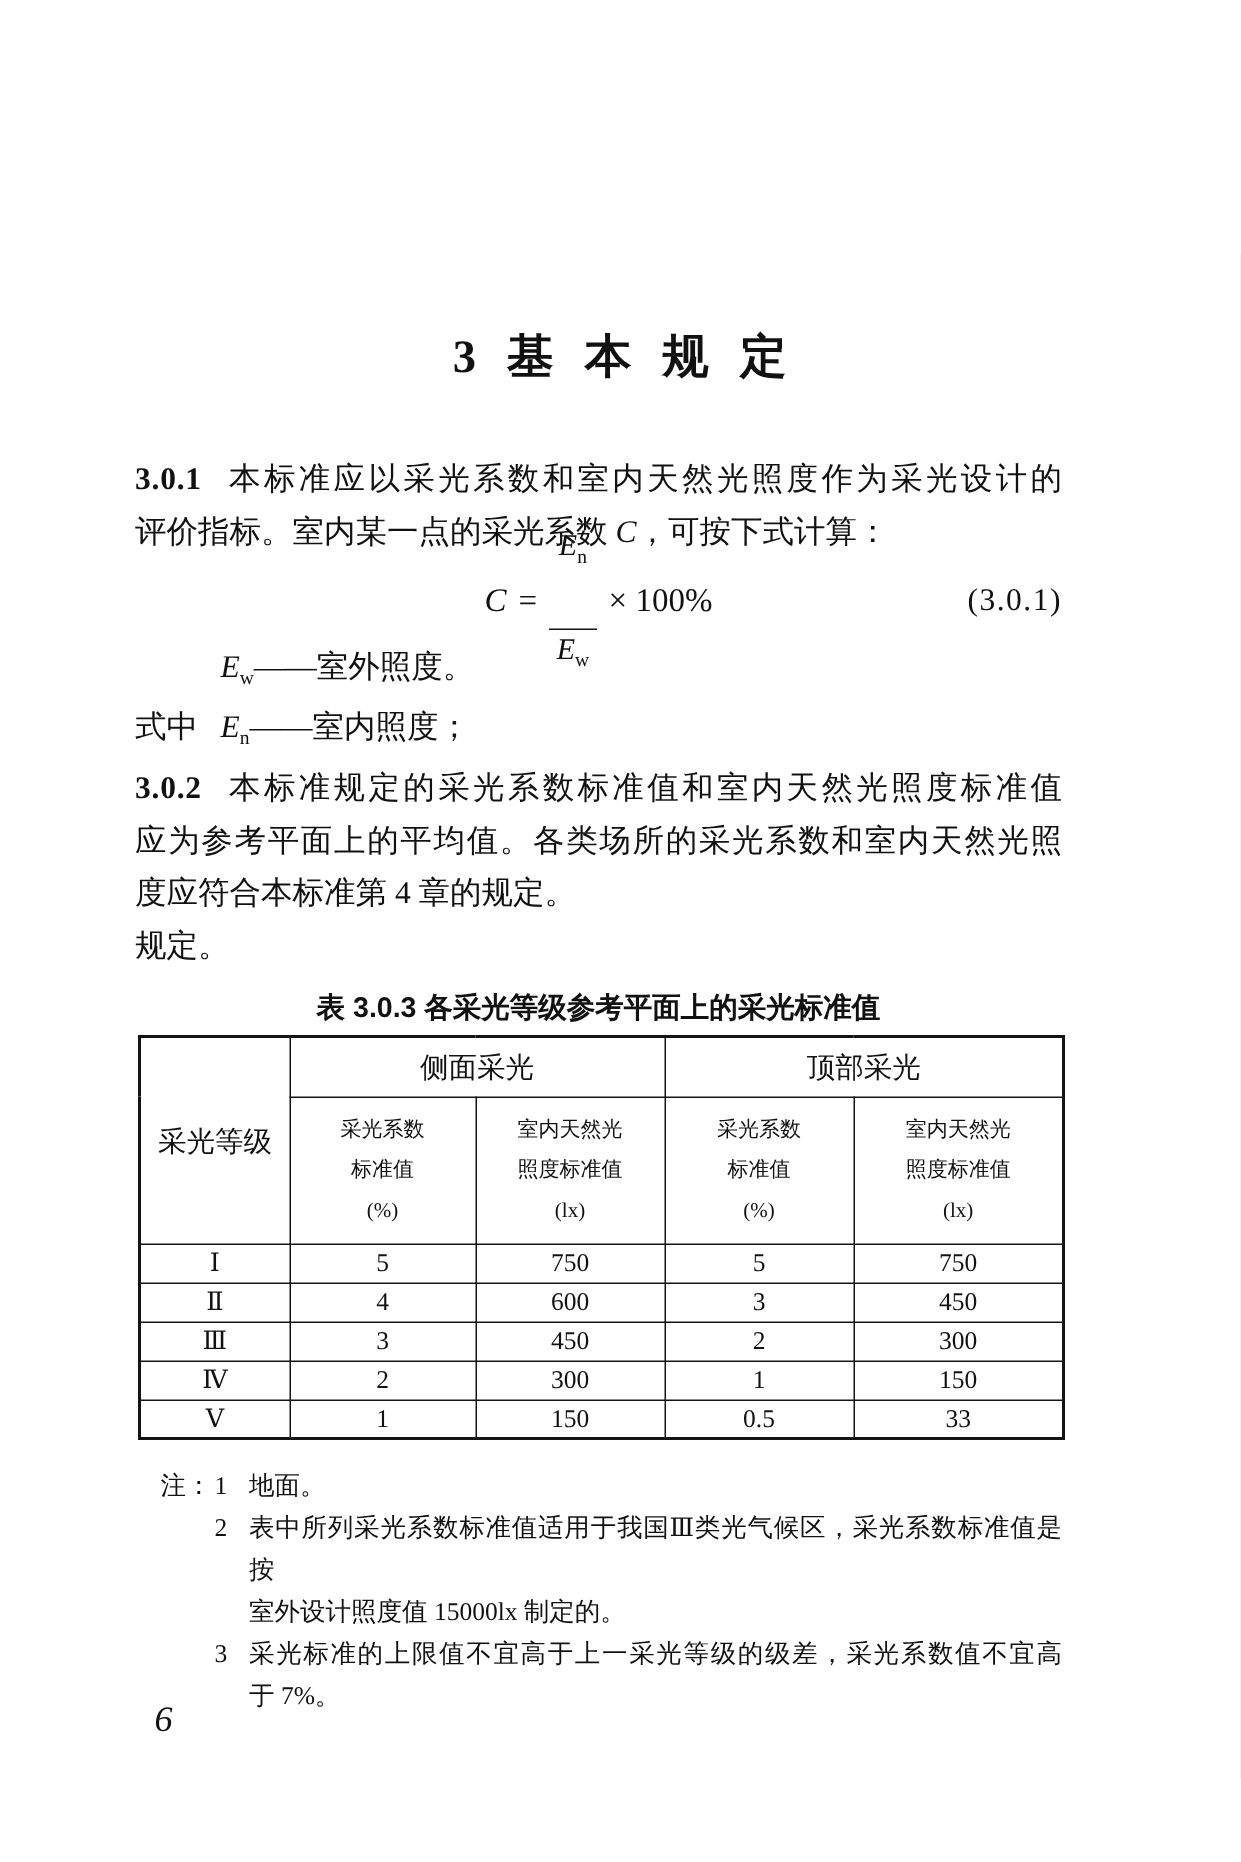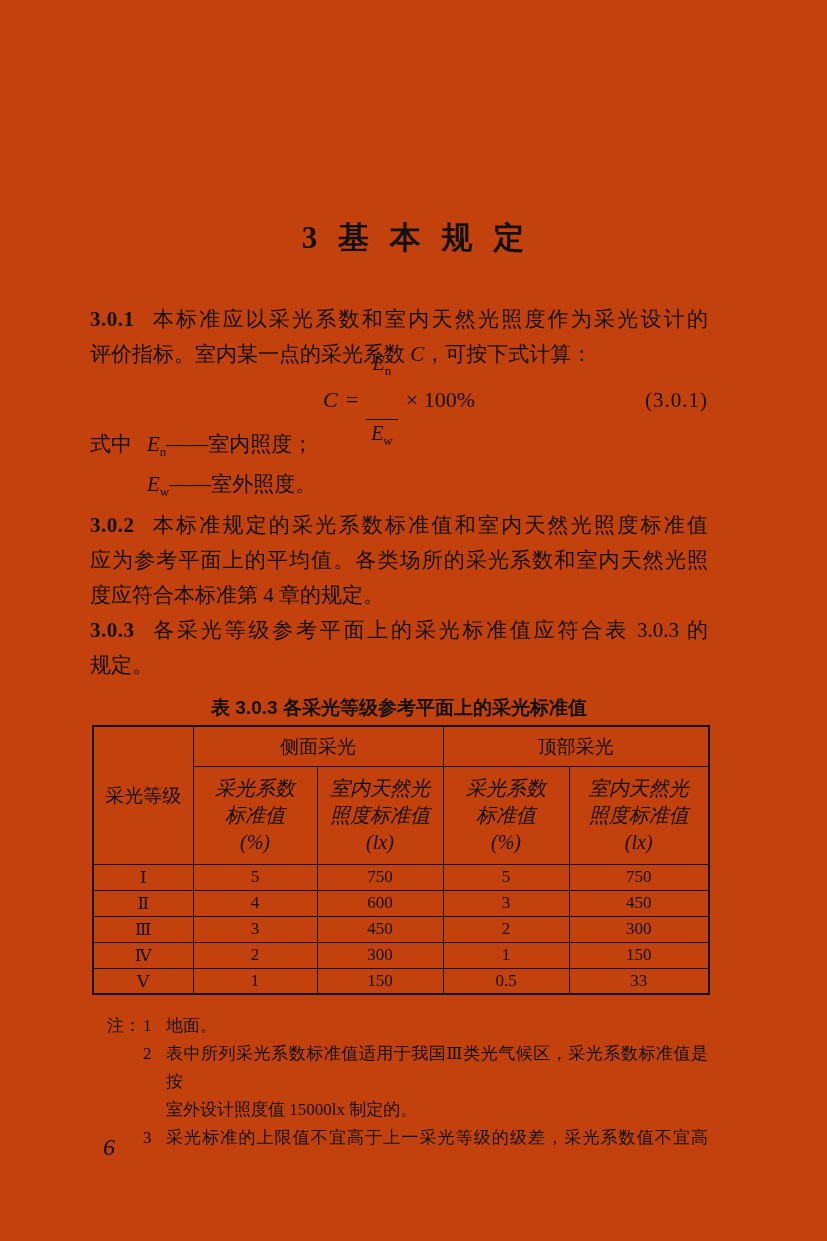--- a/index.html
+++ b/index.html
@@ -2,21 +2,21 @@
 <html><head>
 <meta charset="utf-8">
 <style>
   * { margin: 0; padding: 0; box-sizing: border-box; }
   html, body { background: #e8e8e8; }
   .page {
     position: relative;
     width: 827px;
     height: 1241px;
     margin: 0 auto;
-    background: #c2410c;
+    background: #ffffff;
     color: #111;
     font-family: "Liberation Serif", "DejaVu Serif", serif;
     overflow: hidden;
   }
   
   .chapter-title {
     position: absolute;
     top: 217px; left: 0; right: 0;
     text-align: center;
     font-size: 31px;
@@ -106,21 +106,21 @@
     border: 2px solid #141414;
   }
   table.std th, table.std td {
     border: 1px solid #141414;
     text-align: center;
     vertical-align: middle;
     font-weight: normal;
     padding: 0;
   }
   .row-groups th { height: 40px; font-size: 19px; }
-  .row-subs th { height: 98px; font-size: 20px; font-style: italic; }
+  .row-subs th { height: 98px; font-size: 14px; }
   .subcell div { line-height: 27px; }
   .corner { font-size: 19px; }
   tbody td { height: 26px; font-size: 17px; }
   
   .notes {
     margin-top: 17px;
     margin-left: 17px;
     font-size: 17px;
   }
   .note-row { display: flex; }
@@ -165,43 +165,40 @@
           <span class="top"><span class="var">E</span><sub>n</sub></span>
           <span class="bot"><span class="var">E</span><sub>w</sub></span>
         </span>
         <span>× 100%</span>
       </div>
       <span class="eq-no">(3.0.1)</span>
     </div>
 
     <div class="where">
       <div class="where-line">
+        <span class="where-indent"></span><span class="var">E</span><sub>w</sub><span>——</span><span>室外照度。</span>
+      </div>
+      <div class="where-line">
         <span>式中</span><span class="where-label-gap"></span><span class="var">E</span><sub>n</sub><span>——</span><span>室内照度；</span>
-      </div>
-      <div class="where-line">
-        <span class="where-indent"></span><span class="var">E</span><sub>w</sub><span>——</span><span>室外照度。</span>
       </div>
     </div>
 
     <div class="para">
       <div class="line just">
         <span class="sec-num">3.0.2</span><span class="num-gap"></span><span>本标准规定的采光系数标准值和室内天然光照度标准值</span>
       </div>
       <div class="line just">
         <span>应为参考平面上的平均值。各类场所的采光系数和室内天然光照</span>
       </div>
       <div class="line">
         <span>度应符合本标准第 4 章的规定。</span>
       </div>
     </div>
 
     <div class="para">
-      <div class="line just">
-        <span class="sec-num">3.0.3</span><span class="num-gap"></span><span>各采光等级参考平面上的采光标准值应符合表 3.0.3 的</span>
-      </div>
       <div class="line">
         <span>规定。</span>
       </div>
     </div>
 
     <div class="tbl-caption">表 3.0.3  各采光等级参考平面上的采光标准值</div>
 
     <table class="std">
       <colgroup>
         <col style="width:100px">
@@ -295,20 +292,21 @@
           <span class="nline just" style="display:block">表中所列采光系数标准值适用于我国Ⅲ类光气候区，采光系数标准值是按</span>
           <span class="nline" style="display:block">室外设计照度值 15000lx 制定的。</span>
         </span>
       </div>
       <div class="note-row">
         <span class="note-label"></span>
         <span class="note-num">3</span>
         <span class="note-num-gap"></span>
         <span class="note-text">
           <span class="nline just" style="display:block">采光标准的上限值不宜高于上一采光等级的级差，采光系数值不宜高</span>
+          <span class="nline" style="display:block">于 7%。</span>
         </span>
       </div>
     </div>
 
   </div>
 
   <div class="page-num">6</div>
 
 </div>
 

